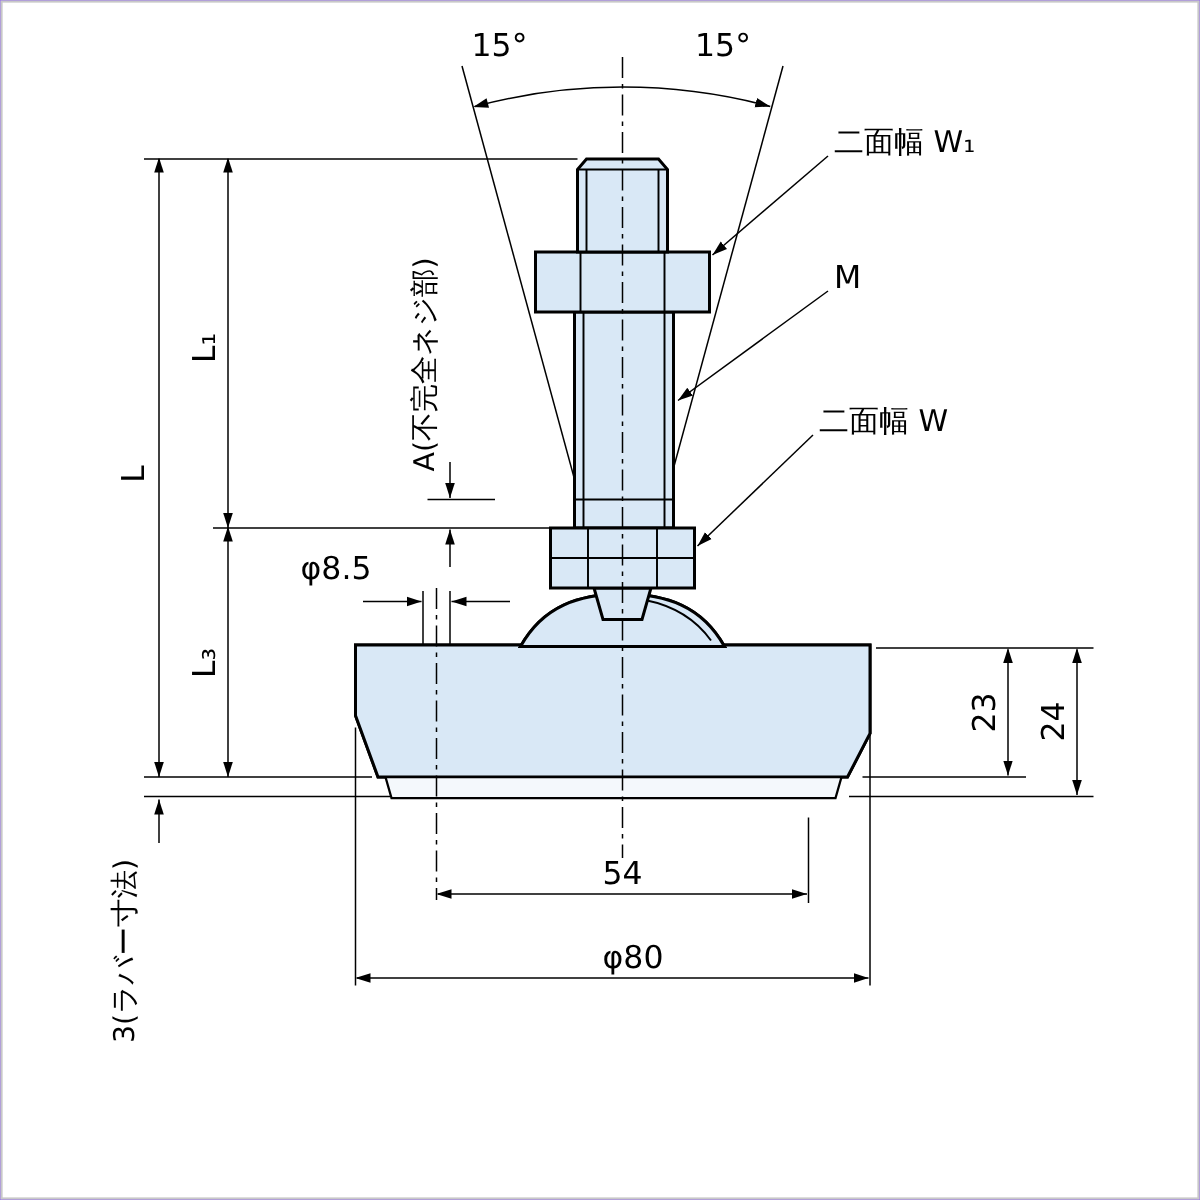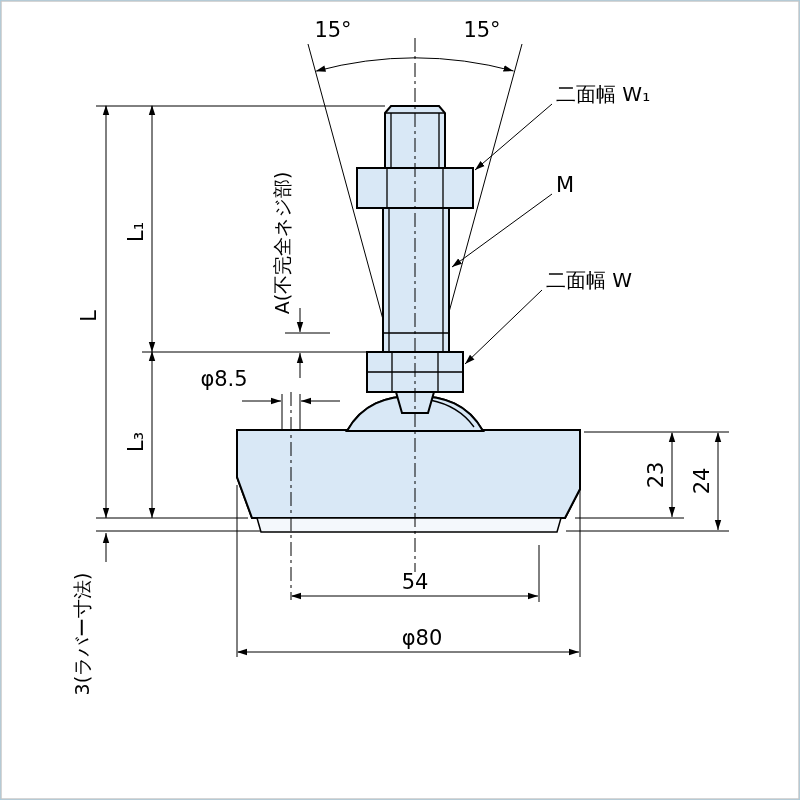--- a/index.html
+++ b/index.html
@@ -1,16 +1,16 @@
 <!DOCTYPE html>
 <html><head>
 <meta charset="utf-8">
 <style>
   html,body{margin:0;padding:0;background:#ffffff;}
-  .page{width:800px;height:800px;position:relative;background:#7dd3fc;}
+  .page{width:800px;height:800px;position:relative;background:#8b5cf6;}
   svg{display:block;}
   text{font-family:"DejaVu Sans","Liberation Sans",sans-serif;fill:#000;}
   .dimtxt{font-size:21px;}
   .dimtxt-sm{font-size:19px;}
   .callout{font-size:20px;}
   .outline{fill:#d9e8f6;stroke:#000;stroke-width:2;}
   .outline-thin{fill:none;stroke:#000;stroke-width:1.3;}
   .dim{stroke:#000;stroke-width:1;fill:none;}
   .ext{stroke:#000;stroke-width:1;fill:none;}
   .cl{stroke:#000;stroke-width:1;fill:none;stroke-dasharray:14 4 3 4;}

